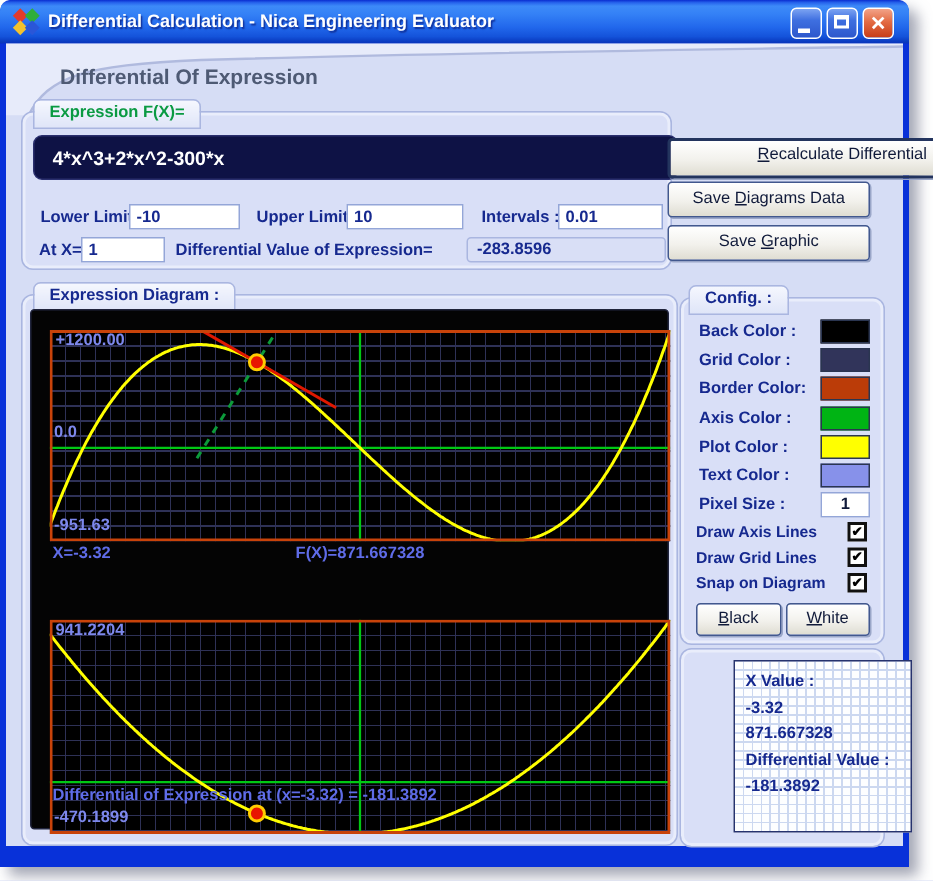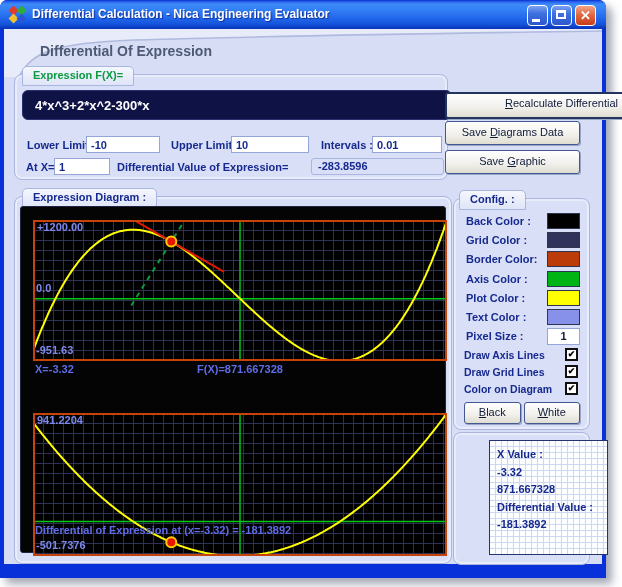--- a/index.html
+++ b/index.html
@@ -265,21 +265,21 @@
             <line x1="0" y1="120.5" x2="414" y2="120.5" stroke="#2e3156" stroke-width="1" shape-rendering="crispEdges"></line>
             <line x1="0" y1="130.5" x2="414" y2="130.5" stroke="#2e3156" stroke-width="1" shape-rendering="crispEdges"></line>
             <line x1="0" y1="140.5" x2="414" y2="140.5" stroke="#2e3156" stroke-width="1" shape-rendering="crispEdges"></line>
             <line x1="0" y1="108.40814057484107" x2="414" y2="108.40814057484107" stroke="#00c814" stroke-width="1.5"></line>
             <line x1="207" y1="0" x2="207" y2="143" stroke="#00c814" stroke-width="1.5"></line>
             <polyline points="0.0,9.4 1.0,10.7 2.1,12.1 3.1,13.4 4.1,14.7 5.2,16.1 6.2,17.4 7.2,18.7 8.3,20.0 9.3,21.3 10.4,22.6 11.4,23.9 12.4,25.2 13.5,26.4 14.5,27.7 15.5,29.0 16.6,30.2 17.6,31.5 18.6,32.7 19.7,33.9 20.7,35.2 21.7,36.4 22.8,37.6 23.8,38.8 24.8,40.0 25.9,41.2 26.9,42.4 27.9,43.5 29.0,44.7 30.0,45.9 31.1,47.0 32.1,48.2 33.1,49.3 34.2,50.4 35.2,51.6 36.2,52.7 37.3,53.8 38.3,54.9 39.3,56.0 40.4,57.1 41.4,58.2 42.4,59.3 43.5,60.3 44.5,61.4 45.5,62.5 46.6,63.5 47.6,64.6 48.6,65.6 49.7,66.6 50.7,67.7 51.8,68.7 52.8,69.7 53.8,70.7 54.9,71.7 55.9,72.7 56.9,73.7 58.0,74.6 59.0,75.6 60.0,76.6 61.1,77.5 62.1,78.5 63.1,79.4 64.2,80.3 65.2,81.3 66.2,82.2 67.3,83.1 68.3,84.0 69.3,84.9 70.4,85.8 71.4,86.7 72.5,87.6 73.5,88.4 74.5,89.3 75.6,90.2 76.6,91.0 77.6,91.9 78.7,92.7 79.7,93.5 80.7,94.3 81.8,95.2 82.8,96.0 83.8,96.8 84.9,97.6 85.9,98.4 86.9,99.1 88.0,99.9 89.0,100.7 90.0,101.4 91.1,102.2 92.1,102.9 93.2,103.7 94.2,104.4 95.2,105.1 96.3,105.9 97.3,106.6 98.3,107.3 99.4,108.0 100.4,108.7 101.4,109.4 102.5,110.0 103.5,110.7 104.5,111.4 105.6,112.0 106.6,112.7 107.6,113.3 108.7,114.0 109.7,114.6 110.7,115.2 111.8,115.8 112.8,116.4 113.9,117.0 114.9,117.6 115.9,118.2 117.0,118.8 118.0,119.4 119.0,120.0 120.1,120.5 121.1,121.1 122.1,121.6 123.2,122.2 124.2,122.7 125.2,123.2 126.3,123.7 127.3,124.2 128.3,124.8 129.4,125.3 130.4,125.7 131.4,126.2 132.5,126.7 133.5,127.2 134.6,127.6 135.6,128.1 136.6,128.6 137.7,129.0 138.7,129.4 139.7,129.9 140.8,130.3 141.8,130.7 142.8,131.1 143.9,131.5 144.9,131.9 145.9,132.3 147.0,132.7 148.0,133.0 149.0,133.4 150.1,133.8 151.1,134.1 152.1,134.5 153.2,134.8 154.2,135.1 155.3,135.5 156.3,135.8 157.3,136.1 158.4,136.4 159.4,136.7 160.4,137.0 161.5,137.3 162.5,137.6 163.5,137.8 164.6,138.1 165.6,138.4 166.6,138.6 167.7,138.8 168.7,139.1 169.7,139.3 170.8,139.5 171.8,139.8 172.8,140.0 173.9,140.2 174.9,140.4 176.0,140.5 177.0,140.7 178.0,140.9 179.1,141.1 180.1,141.2 181.1,141.4 182.2,141.5 183.2,141.7 184.2,141.8 185.3,141.9 186.3,142.0 187.3,142.2 188.4,142.3 189.4,142.4 190.4,142.4 191.5,142.5 192.5,142.6 193.5,142.7 194.6,142.7 195.6,142.8 196.7,142.8 197.7,142.9 198.7,142.9 199.8,143.0 200.8,143.0 201.8,143.0 202.9,143.0 203.9,143.0 204.9,143.0 206.0,143.0 207.0,143.0 208.0,142.9 209.1,142.9 210.1,142.9 211.1,142.8 212.2,142.8 213.2,142.7 214.2,142.6 215.3,142.6 216.3,142.5 217.4,142.4 218.4,142.3 219.4,142.2 220.5,142.1 221.5,142.0 222.5,141.8 223.6,141.7 224.6,141.6 225.6,141.4 226.7,141.3 227.7,141.1 228.7,141.0 229.8,140.8 230.8,140.6 231.8,140.4 232.9,140.2 233.9,140.0 234.9,139.8 236.0,139.6 237.0,139.4 238.1,139.2 239.1,138.9 240.1,138.7 241.2,138.4 242.2,138.2 243.2,137.9 244.3,137.7 245.3,137.4 246.3,137.1 247.4,136.8 248.4,136.5 249.4,136.2 250.5,135.9 251.5,135.6 252.5,135.3 253.6,134.9 254.6,134.6 255.6,134.2 256.7,133.9 257.7,133.5 258.8,133.2 259.8,132.8 260.8,132.4 261.9,132.0 262.9,131.6 263.9,131.2 265.0,130.8 266.0,130.4 267.0,130.0 268.1,129.6 269.1,129.1 270.1,128.7 271.2,128.3 272.2,127.8 273.2,127.3 274.3,126.9 275.3,126.4 276.3,125.9 277.4,125.4 278.4,124.9 279.5,124.4 280.5,123.9 281.5,123.4 282.6,122.9 283.6,122.3 284.6,121.8 285.7,121.3 286.7,120.7 287.7,120.1 288.8,119.6 289.8,119.0 290.8,118.4 291.9,117.8 292.9,117.2 293.9,116.6 295.0,116.0 296.0,115.4 297.0,114.8 298.1,114.2 299.1,113.5 300.1,112.9 301.2,112.3 302.2,111.6 303.3,110.9 304.3,110.3 305.3,109.6 306.4,108.9 307.4,108.2 308.4,107.5 309.5,106.8 310.5,106.1 311.5,105.4 312.6,104.7 313.6,103.9 314.6,103.2 315.7,102.4 316.7,101.7 317.7,100.9 318.8,100.2 319.8,99.4 320.8,98.6 321.9,97.8 322.9,97.0 324.0,96.2 325.0,95.4 326.0,94.6 327.1,93.8 328.1,93.0 329.1,92.1 330.2,91.3 331.2,90.4 332.2,89.6 333.3,88.7 334.3,87.9 335.3,87.0 336.4,86.1 337.4,85.2 338.4,84.3 339.5,83.4 340.5,82.5 341.5,81.6 342.6,80.6 343.6,79.7 344.7,78.8 345.7,77.8 346.7,76.9 347.8,75.9 348.8,75.0 349.8,74.0 350.9,73.0 351.9,72.0 352.9,71.0 354.0,70.0 355.0,69.0 356.0,68.0 357.1,67.0 358.1,65.9 359.1,64.9 360.2,63.9 361.2,62.8 362.2,61.8 363.3,60.7 364.3,59.6 365.4,58.6 366.4,57.5 367.4,56.4 368.5,55.3 369.5,54.2 370.5,53.1 371.6,51.9 372.6,50.8 373.6,49.7 374.7,48.5 375.7,47.4 376.7,46.2 377.8,45.1 378.8,43.9 379.8,42.7 380.9,41.6 381.9,40.4 382.9,39.2 384.0,38.0 385.0,36.8 386.1,35.6 387.1,34.3 388.1,33.1 389.2,31.9 390.2,30.6 391.2,29.4 392.3,28.1 393.3,26.9 394.3,25.6 395.4,24.3 396.4,23.0 397.4,21.7 398.5,20.4 399.5,19.1 400.5,17.8 401.6,16.5 402.6,15.2 403.7,13.8 404.7,12.5 405.7,11.2 406.8,9.8 407.8,8.4 408.8,7.1 409.9,5.7 410.9,4.3 411.9,2.9 413.0,1.5 414.0,0.1" fill="none" stroke="#ffff00" stroke-width="2" stroke-linejoin="round"></polyline>
             <circle cx="138.27599999999998" cy="129.30023544694325" r="5" fill="#e81400" stroke="#ffcc00" stroke-width="2"></circle>
             <rect x="1" y="1" width="412" height="141" fill="none" stroke="#c8430a" stroke-width="2"></rect>
           </svg>
         <span class="plot-label" style="left:4px;top:1px;">941.2204</span>
-        <span class="plot-label" style="left:3px;top:126px;">-501.7376</span>
+        <span class="plot-label" style="left:3px;top:126px;">-470.1899</span>
       </div>
       <div class="caption-row cap2">
         <span class="cap-left">Differential of Expression at (x=-3.32) = -181.3892</span>
       </div>
     </div>
 
     <div class="groupbox gb-config"></div>
     <span class="group-tab tab-config">Config. :</span>
     <div class="cfg-inner">
       <div class="cfg-row">
@@ -312,21 +312,21 @@
       </div>
       <div class="chk-row">
         <span class="lbl2">Draw Axis Lines</span>
         <span class="checkbox">✔</span>
       </div>
       <div class="chk-row">
         <span class="lbl2">Draw Grid Lines</span>
         <span class="checkbox">✔</span>
       </div>
       <div class="chk-row">
-        <span class="lbl2">Color on Diagram</span>
+        <span class="lbl2">Snap on Diagram</span>
         <span class="checkbox">✔</span>
       </div>
       <div class="bw-row">
         <div class="xp-btn bw-btn"><u>B</u>lack</div>
         <div class="xp-btn bw-btn"><u>W</u>hite</div>
       </div>
     </div>
 
     <div class="groupbox gb-values"></div>
     <div class="values-inner">

